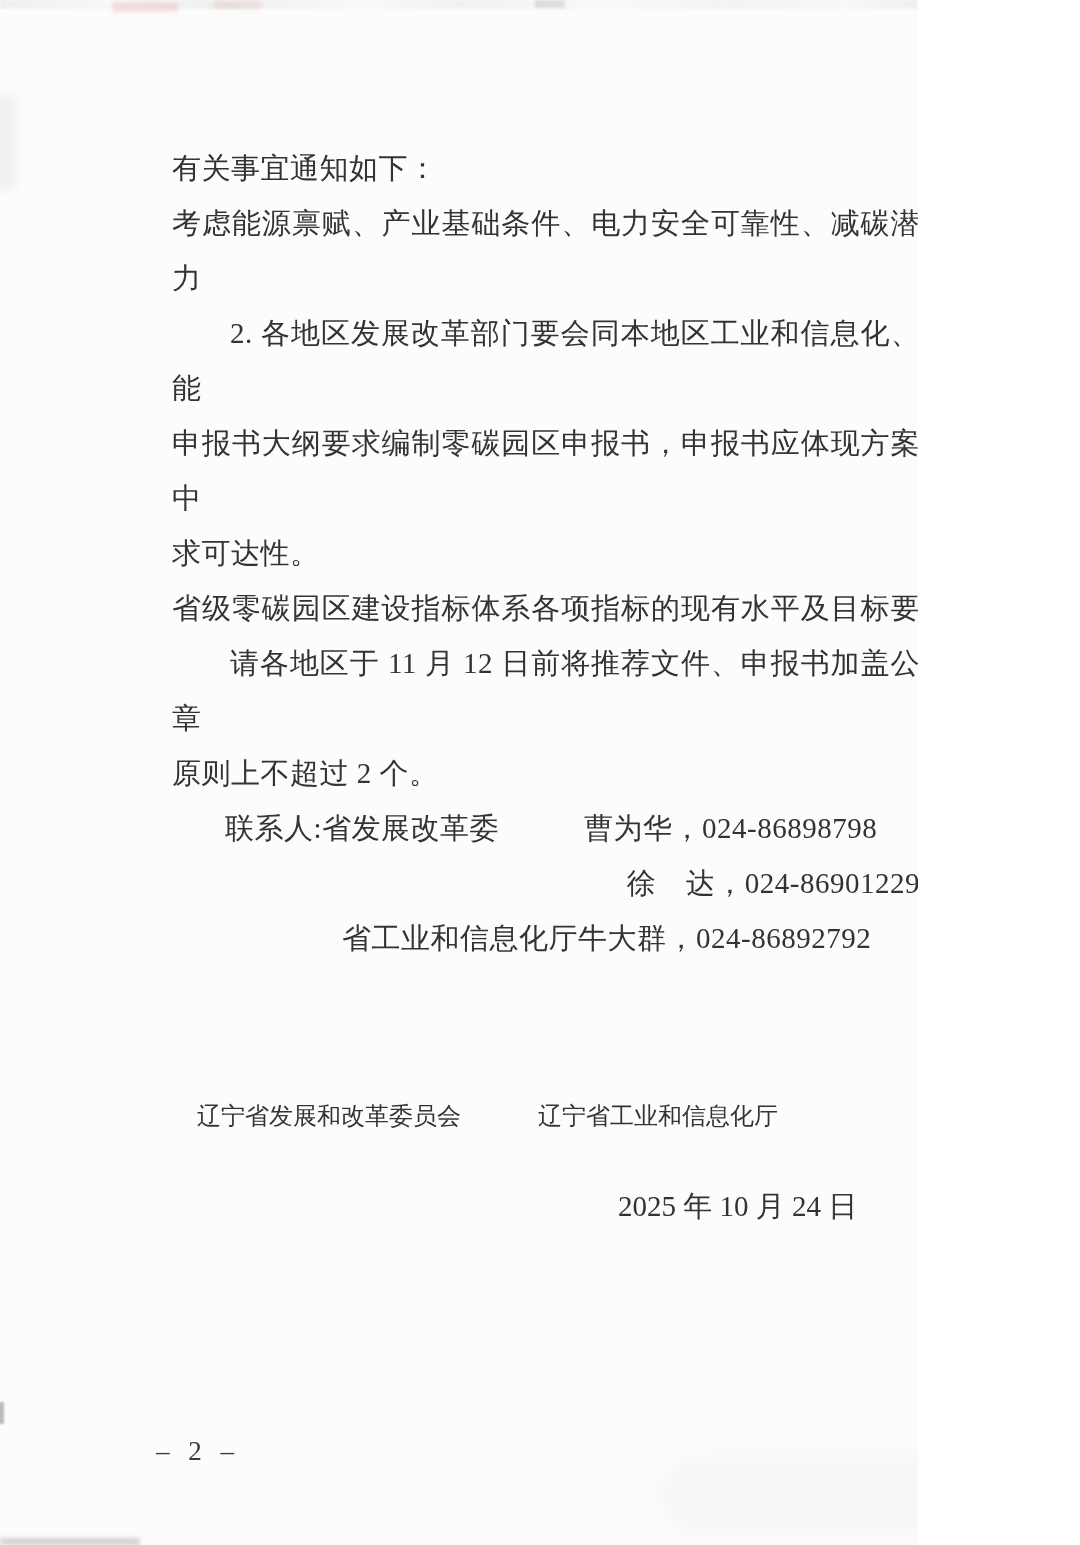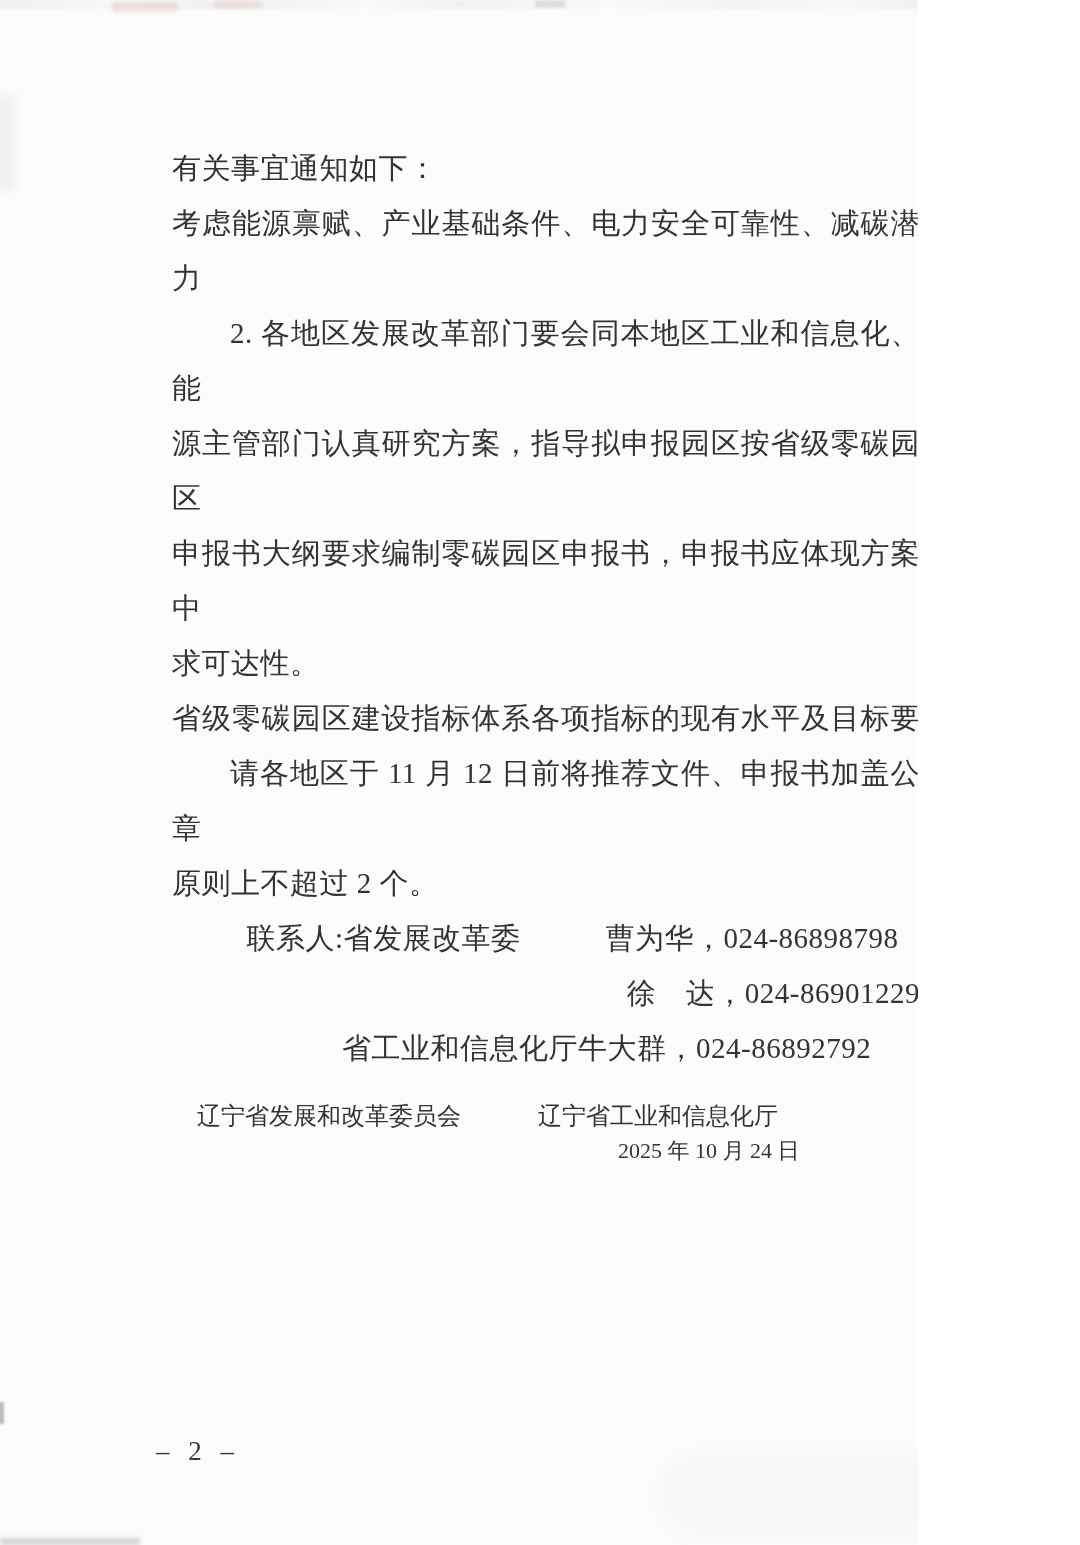--- a/index.html
+++ b/index.html
@@ -42,35 +42,35 @@
     width: 748px;
     font-size: 29px;
     line-height: 55px;
     letter-spacing: 0.5px;
   }
   .line { text-align: justify; }
   .line.fill { text-align-last: justify; }
   .line.indent { text-indent: 58px; }
 
   
-  .contact-row-1 { padding-left: 53px;  text-align: center; text-align-last: auto; white-space: nowrap; }
+  .contact-row-1 { padding-left: 53px;  text-align: left; text-align-last: auto; white-space: nowrap; }
   .contact-row-1 .value { margin-left: 85px; }
   .contact-row-2 { padding-left: 411px; text-align: right; text-align-last: auto; white-space: nowrap; }
   .contact-row-3 { padding-left: 170px; text-align: left; text-align-last: auto; white-space: nowrap; }
   .contact-row-3 .value { }
 
   
   .signature-row {
     position: absolute; left: 197px; top: 1096px;
     font-size: 24px; line-height: 40px; white-space: nowrap;
   }
   .signature-row .org-2 { margin-left: 77px; }
   .date-row {
-    position: absolute; left: 618px; top: 1131px;
-    font-size: 22px; line-height: 40px; white-space: nowrap;
+    position: absolute; left: 618px; top: 1186px;
+    font-size: 29px; line-height: 40px; white-space: nowrap;
   }
 
   
   .page-number {
     position: absolute; left: 156px; top: 1436px;
     font-size: 27px; line-height: 30px;
     letter-spacing: 6px; color: #3a3a3a; white-space: nowrap;
   }
 </style>
 </head>
@@ -86,21 +86,20 @@
   <div class="artifact left-sliver"></div>
   <div class="artifact bottom-band"></div>
   <div class="artifact br-blotch"></div>
 
   <div class="body-text">
 
     <div id="body-lines">
         <div class="line">有关事宜通知如下：</div>
         <div class="line fill">考虑能源禀赋、产业基础条件、电力安全可靠性、减碳潜力</div>
         <div class="line indent fill">2. 各地区发展改革部门要会同本地区工业和信息化、能</div>
-        <div class="line fill">源主管部门认真研究方案，指导拟申报园区按省级零碳园区</div>
         <div class="line fill">申报书大纲要求编制零碳园区申报书，申报书应体现方案中</div>
         <div class="line">求可达性。</div>
         <div class="line fill">省级零碳园区建设指标体系各项指标的现有水平及目标要</div>
         <div class="line indent fill">请各地区于 11 月 12 日前将推荐文件、申报书加盖公章</div>
         <div class="line">原则上不超过 2 个。</div>
       </div>
 
     <div class="line contact-row-1">
       <span>联系人:省发展改革委</span><span class="value">曹为华，024-86898798</span>
     </div>

